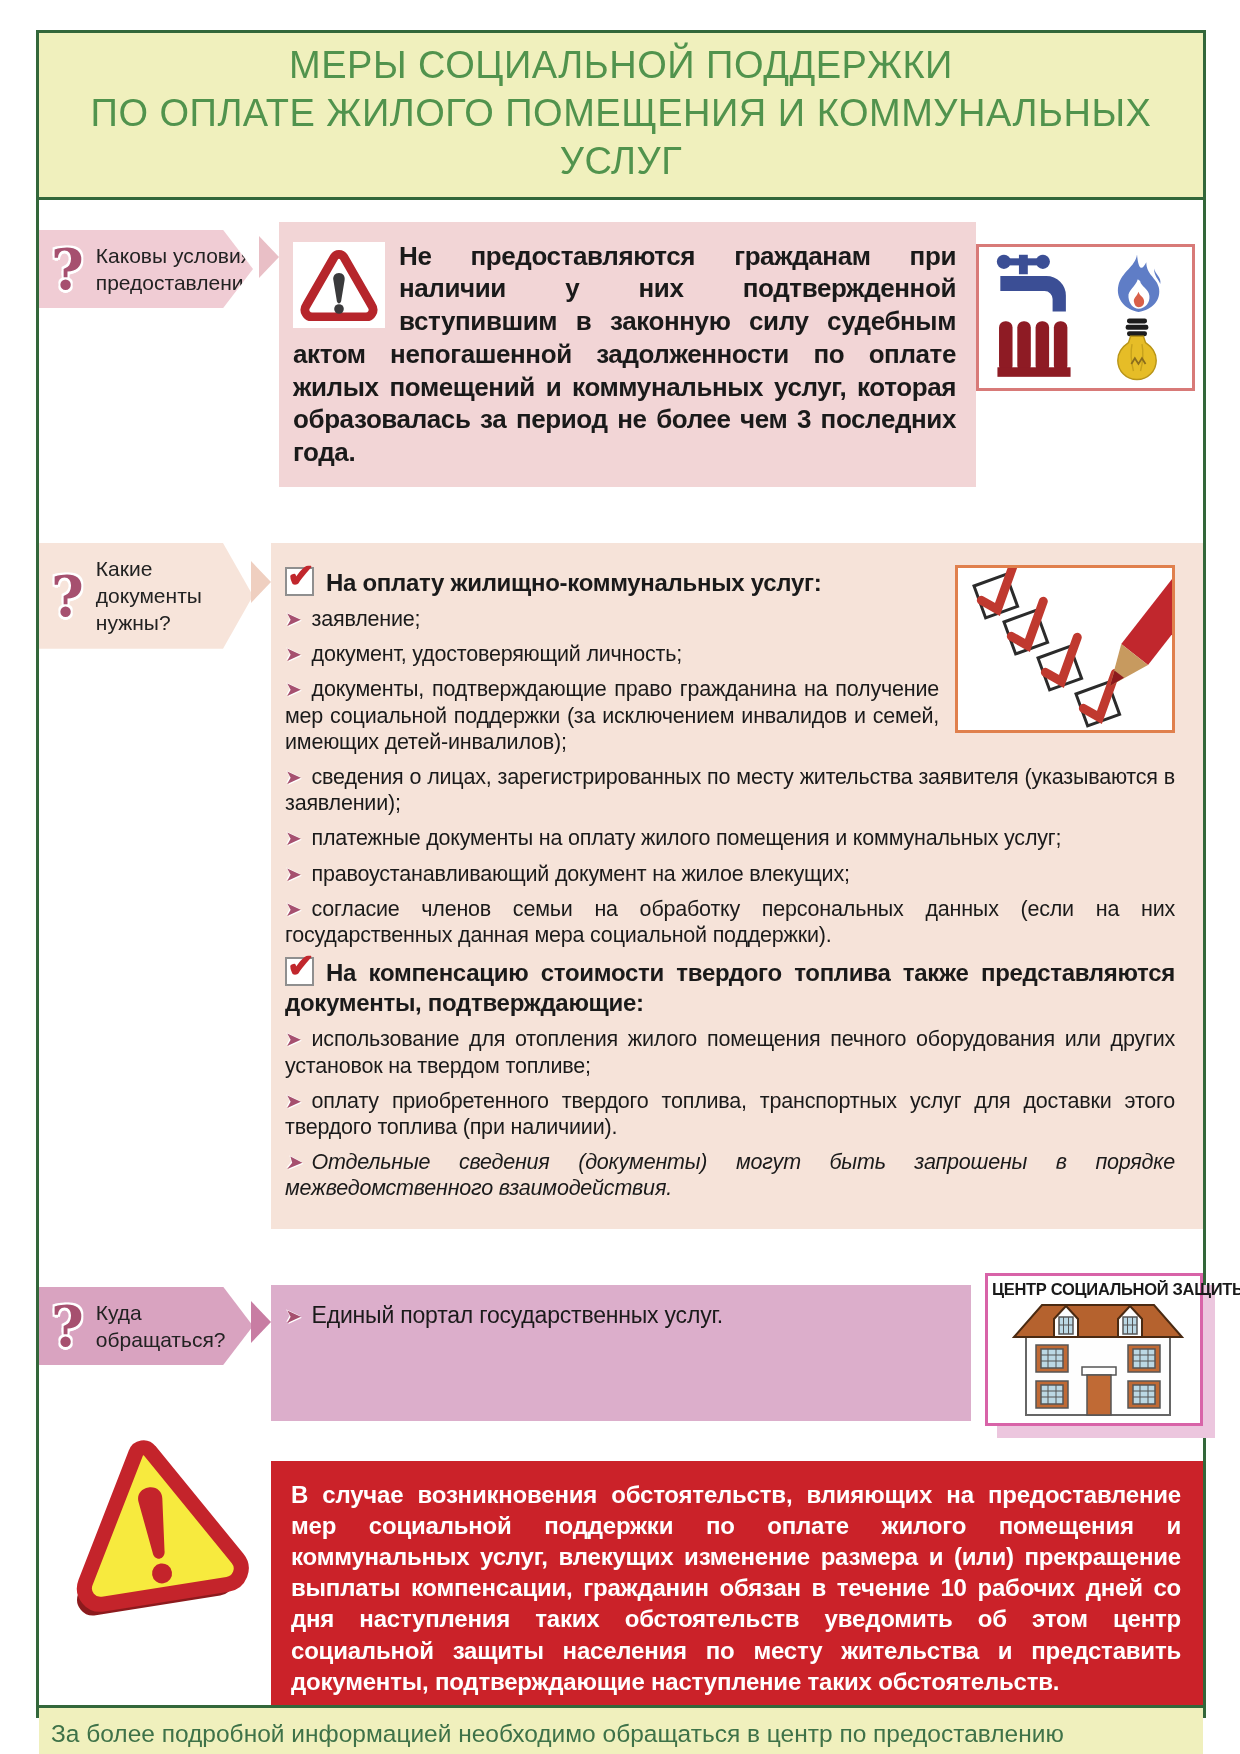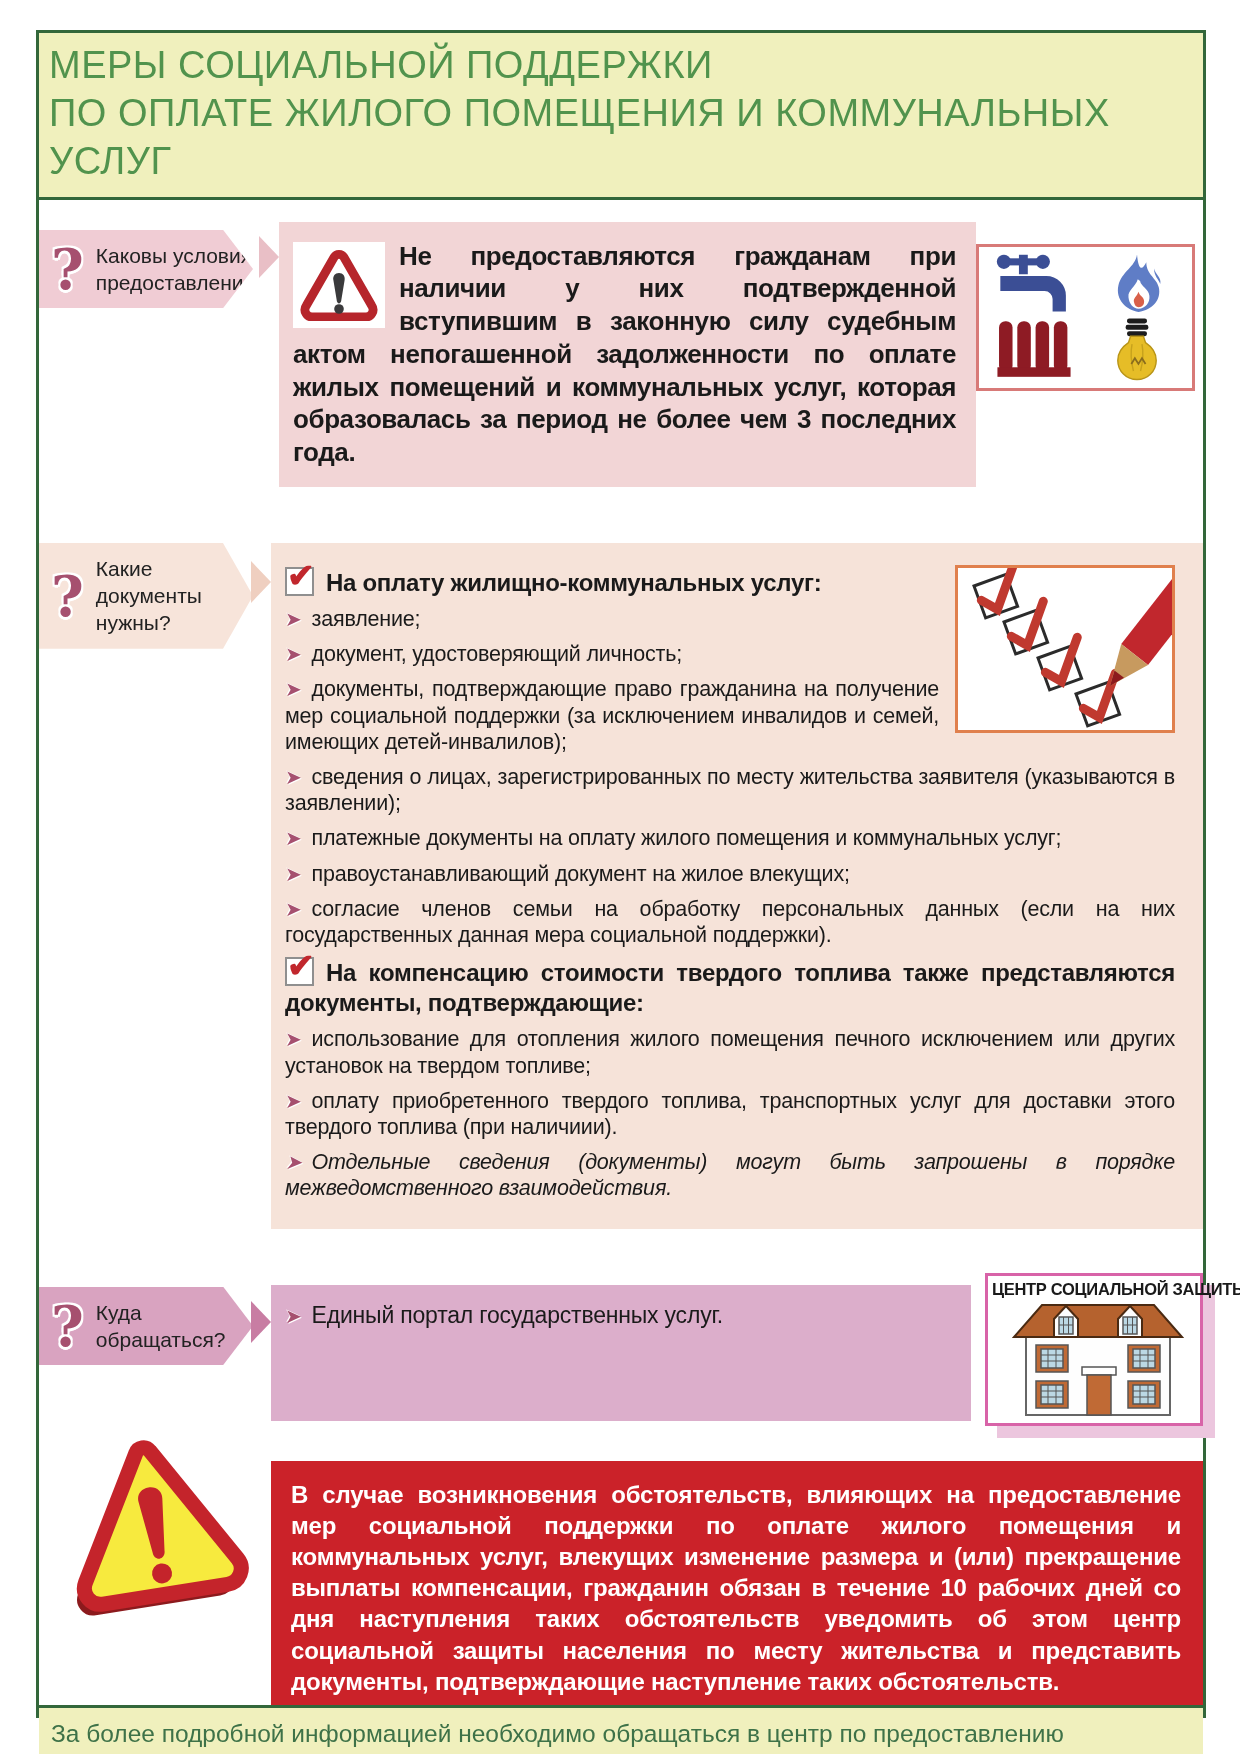--- a/index.html
+++ b/index.html
@@ -3,21 +3,21 @@
 <meta charset="utf-8">
 <style>
   html,body{margin:0;padding:0;background:#fff;}
   .page{width:1240px;height:1754px;margin:0 auto;background:#fff;box-sizing:border-box;
         padding:30px 34px 36px 36px;font-family:"Liberation Sans",sans-serif;color:#1a1a1a;overflow:hidden;}
   .frame{border:3px solid var(--frame_green,#33673a);height:100%;box-sizing:border-box;
          display:flex;flex-direction:column;background:#fff;}
 
   
   .hdr{background:var(--header_bg,#f0f0bd);border-bottom:3px solid var(--frame_green,#33673a);
-       padding:9px 10px 11px;}
+       text-align:center;padding:9px 10px 11px;}
   .hdr .t{color:var(--title_green,#51934d);font-size:38px;line-height:1.26;letter-spacing:.5px;font-weight:normal;}
 
   
   main{flex:1 1 auto;position:relative;}
   .row{display:flex;align-items:flex-start;}
   .tag-col{flex:0 0 232px;position:relative;}
   .content-col{flex:1 1 auto;min-width:0;position:relative;}
 
   .tag{box-sizing:border-box;width:214px;display:flex;align-items:center;gap:12px;
        padding:12px 40px 12px 12px;
@@ -193,21 +193,21 @@
                 <div class="item">документ, удостоверяющий личность;</div>
                 <div class="item">документы, подтверждающие право гражданина на получение мер социальной поддержки (за исключением инвалидов и семей, имеющих детей-инвалилов);</div>
                 <div class="item">сведения о лицах, зарегистрированных по месту жительства заявителя (указываются в заявлении);</div>
                 <div class="item">платежные документы на оплату жилого помещения и коммунальных услуг;</div>
                 <div class="item">правоустанавливающий документ на жилое влекущих;</div>
                 <div class="item">согласие членов семьи на обработку персональных данных (если на них государственных данная мера социальной поддержки).</div>
               </div>
             <div class="check-head"><span class="cbx"></span><span>На компенсацию стоимости твердого топлива также представляются документы, подтверждающие:</span></div>
             <div>
 
-            <div class="item">использование для отопления жилого помещения печного исключением или других установок на твердом топливе;</div>
+            <div class="item">использование для отопления жилого помещения печного оборудования или других установок на твердом топливе;</div>
                 <div class="item">оплату приобретенного твердого топлива, транспортных услуг для доставки этого твердого топлива (при наличиии).</div>
               </div>
             <div class="item note">Отдельные сведения (документы) могут быть запрошены в порядке межведомственного взаимодействия.</div>
           </div>
         </div>
       </div>
 
       <div class="row s3-row">
         <div class="tag-col">
           <div class="tag s3-tag">

